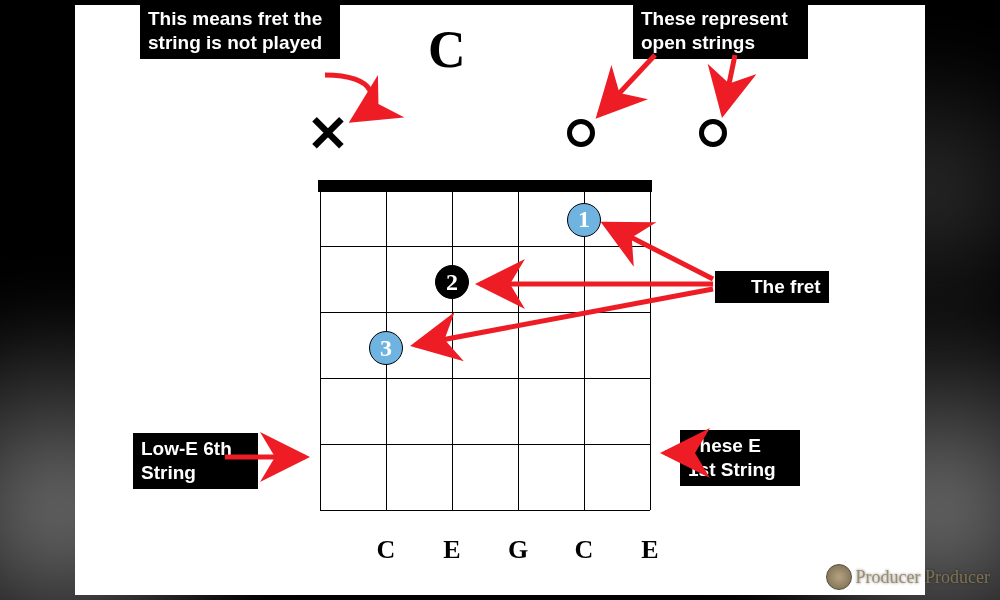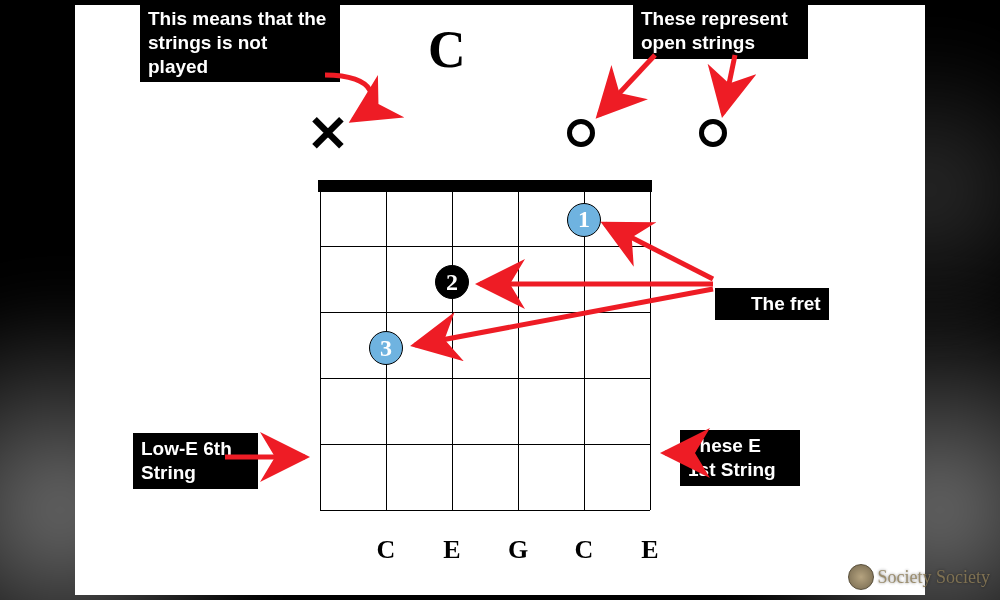--- a/index.html
+++ b/index.html
@@ -183,23 +183,23 @@
         <span>3</span>
       </div>
   </div>
 
   <div class="note-label" style="left:311px; top:530px;">C</div>
   <div class="note-label" style="left:377px; top:530px;">E</div>
   <div class="note-label" style="left:443px; top:530px;">G</div>
   <div class="note-label" style="left:509px; top:530px;">C</div>
   <div class="note-label" style="left:575px; top:530px;">E</div>
 
-  <div class="callout" style="left:65px; top:-2px; width:200px;">This means that the strings is not played</div>
+  <div class="callout" style="left:65px; top:-2px; width:200px;">This means fret the string is not played</div>
   <div class="callout" style="left:558px; top:-2px; width:175px;">These represent open strings</div>
-  <div class="callout" style="left:640px; top:283px;padding-left:36px;">The fret</div>
+  <div class="callout" style="left:640px; top:266px;padding-left:36px;">The fret</div>
   <div class="callout" style="left:22px; top:428px; width:125px;margin-left:36px;">Low-E 6th String</div>
   <div class="callout" style="left:605px; top:425px; width:120px;">These E 1st String</div>
 
   <svg class="arrow-layer" viewBox="0 0 850 590">
     <defs>
       <marker id="ah" markerWidth="12" markerHeight="12" refX="9" refY="5" orient="auto">
         <path d="M0,0 L10,5 L0,10 L3,5 Z" fill="#ee1c25"></path>
       </marker>
     </defs>
 
@@ -214,14 +214,14 @@
 
     <path d="M 150 452 L 230 452" stroke="#ee1c25" stroke-width="5" fill="none" marker-end="url(#ah)"></path>
 
     <path d="M 603 448 L 590 448" stroke="#ee1c25" stroke-width="5" fill="none" marker-end="url(#ah)"></path>
   </svg>
 
 </div>
 
 <div class="logo">
   <div class="logo-badge"></div>
-  <span>Society Society</span>
+  <span>Producer Producer</span>
 </div>
 
 </body></html>

